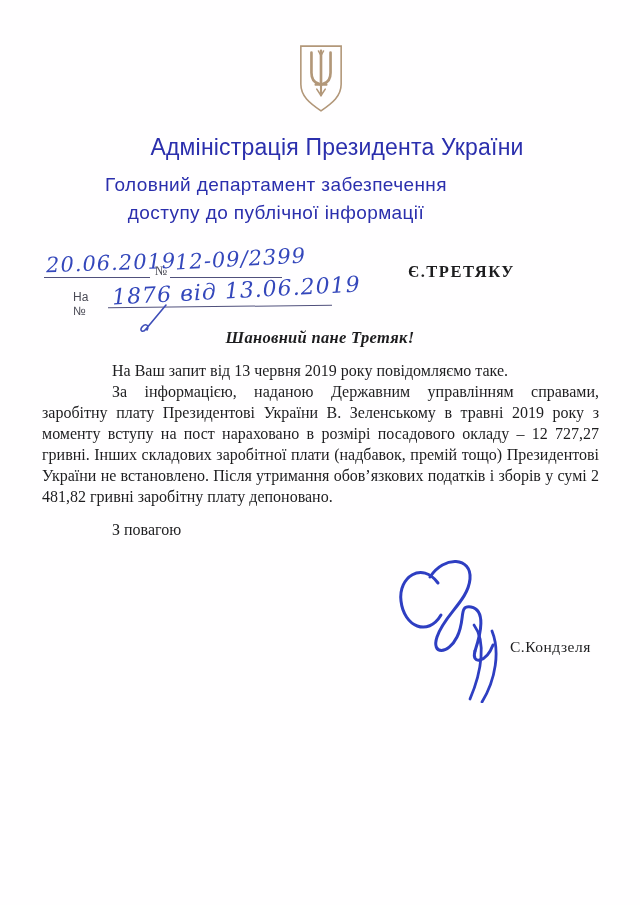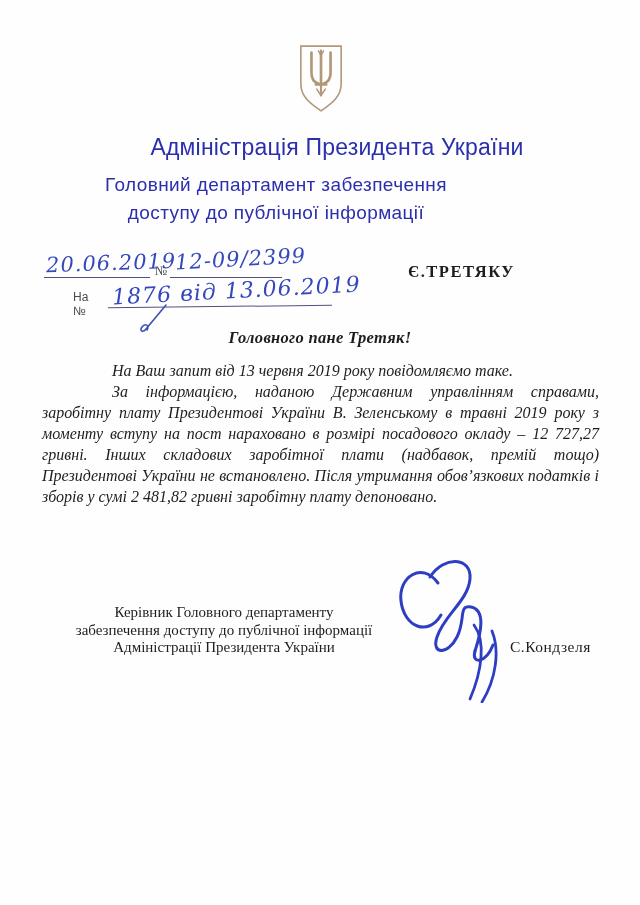--- a/index.html
+++ b/index.html
@@ -93,21 +93,21 @@
   .salutation {
     position: absolute; top: 328px; left: 0; width: 640px;
     text-align: center;
     font-size: 16.5px; font-weight: bold; font-style: italic;
     letter-spacing: 0.3px;
   }
 
   
   .body-block {
     position: absolute; left: 42px; top: 360px; width: 557px;
-    font-size: 16px; line-height: 21px; font-style: italic;
+    font-size: 16px; line-height: 21px;
   }
   .body-block p { text-indent: 70px; text-align: justify; }
   .p-closing { margin-top: 12px; text-align: left !important; }
 
   
   .sig-title {
     position: absolute; left: 68px; top: 604px; width: 312px;
     text-align: center;
     font-size: 15px; line-height: 17.5px;
   }
@@ -149,32 +149,28 @@
     <span class="na-no-label">На №</span>
     <span class="hand hand-reply">1876 від 13.06.2019</span>
     <div class="ref-underline u3"></div>
     <svg class="pen-flick" viewBox="0 0 34 32">
       <path d="M30,2 L10,26 C7,30 3,28 6,24 C9,20 14,22 11,27" stroke="#3e4db8" stroke-width="1.6" fill="none" stroke-linecap="round"></path>
     </svg>
   </div>
 
   <div class="recipient">Є.ТРЕТЯКУ</div>
 
-  <div class="salutation">Головного пане Третяк!</div>
+  <div class="salutation">Шановний пане Третяк!</div>
 
   <div class="body-block">
     <p>На Ваш запит від 13 червня 2019 року повідомляємо таке.</p>
     <p>За інформацією, наданою Державним управлінням справами, заробітну плату Президентові України В. Зеленському в травні 2019 року з моменту вступу на пост нараховано в розмірі посадового окладу – 12 727,27 гривні. Інших складових заробітної плати (надбавок, премій тощо) Президентові України не встановлено. Після утримання обов’язкових податків і зборів у сумі 2 481,82 гривні заробітну плату депоновано.</p>
+    <p class="p-closing">З повагою</p>
   </div>
 
-  <div class="sig-title">
-    <div>Керівник Головного департаменту</div>
-    <div>забезпечення доступу до публічної інформації</div>
-    <div>Адміністрації Президента України</div>
-  </div>
 
   <svg class="signature-svg" viewBox="0 0 128 150" fill="none" xmlns="http://www.w3.org/2000/svg">
     <path d="M50,30 C34,8 10,24 13,48 C16,74 40,84 53,62" stroke="#2e3ec2" stroke-width="3" stroke-linecap="round"></path>
     <path d="M42,24 C56,2 84,4 82,26 C80,48 56,62 49,84 C43,102 60,102 69,84 C78,66 70,52 83,54 C98,57 93,80 87,98" stroke="#2e3ec2" stroke-width="3" stroke-linecap="round"></path>
     <path d="M87,98 C83,112 98,110 105,92" stroke="#2e3ec2" stroke-width="3" stroke-linecap="round"></path>
     <path d="M86,72 C98,88 94,118 82,146" stroke="#2e3ec2" stroke-width="2.8" stroke-linecap="round"></path>
     <path d="M104,78 C112,98 108,126 94,149" stroke="#2e3ec2" stroke-width="2.8" stroke-linecap="round"></path>
   </svg>
 
   <div class="signer-name">С.Кондзеля</div>

